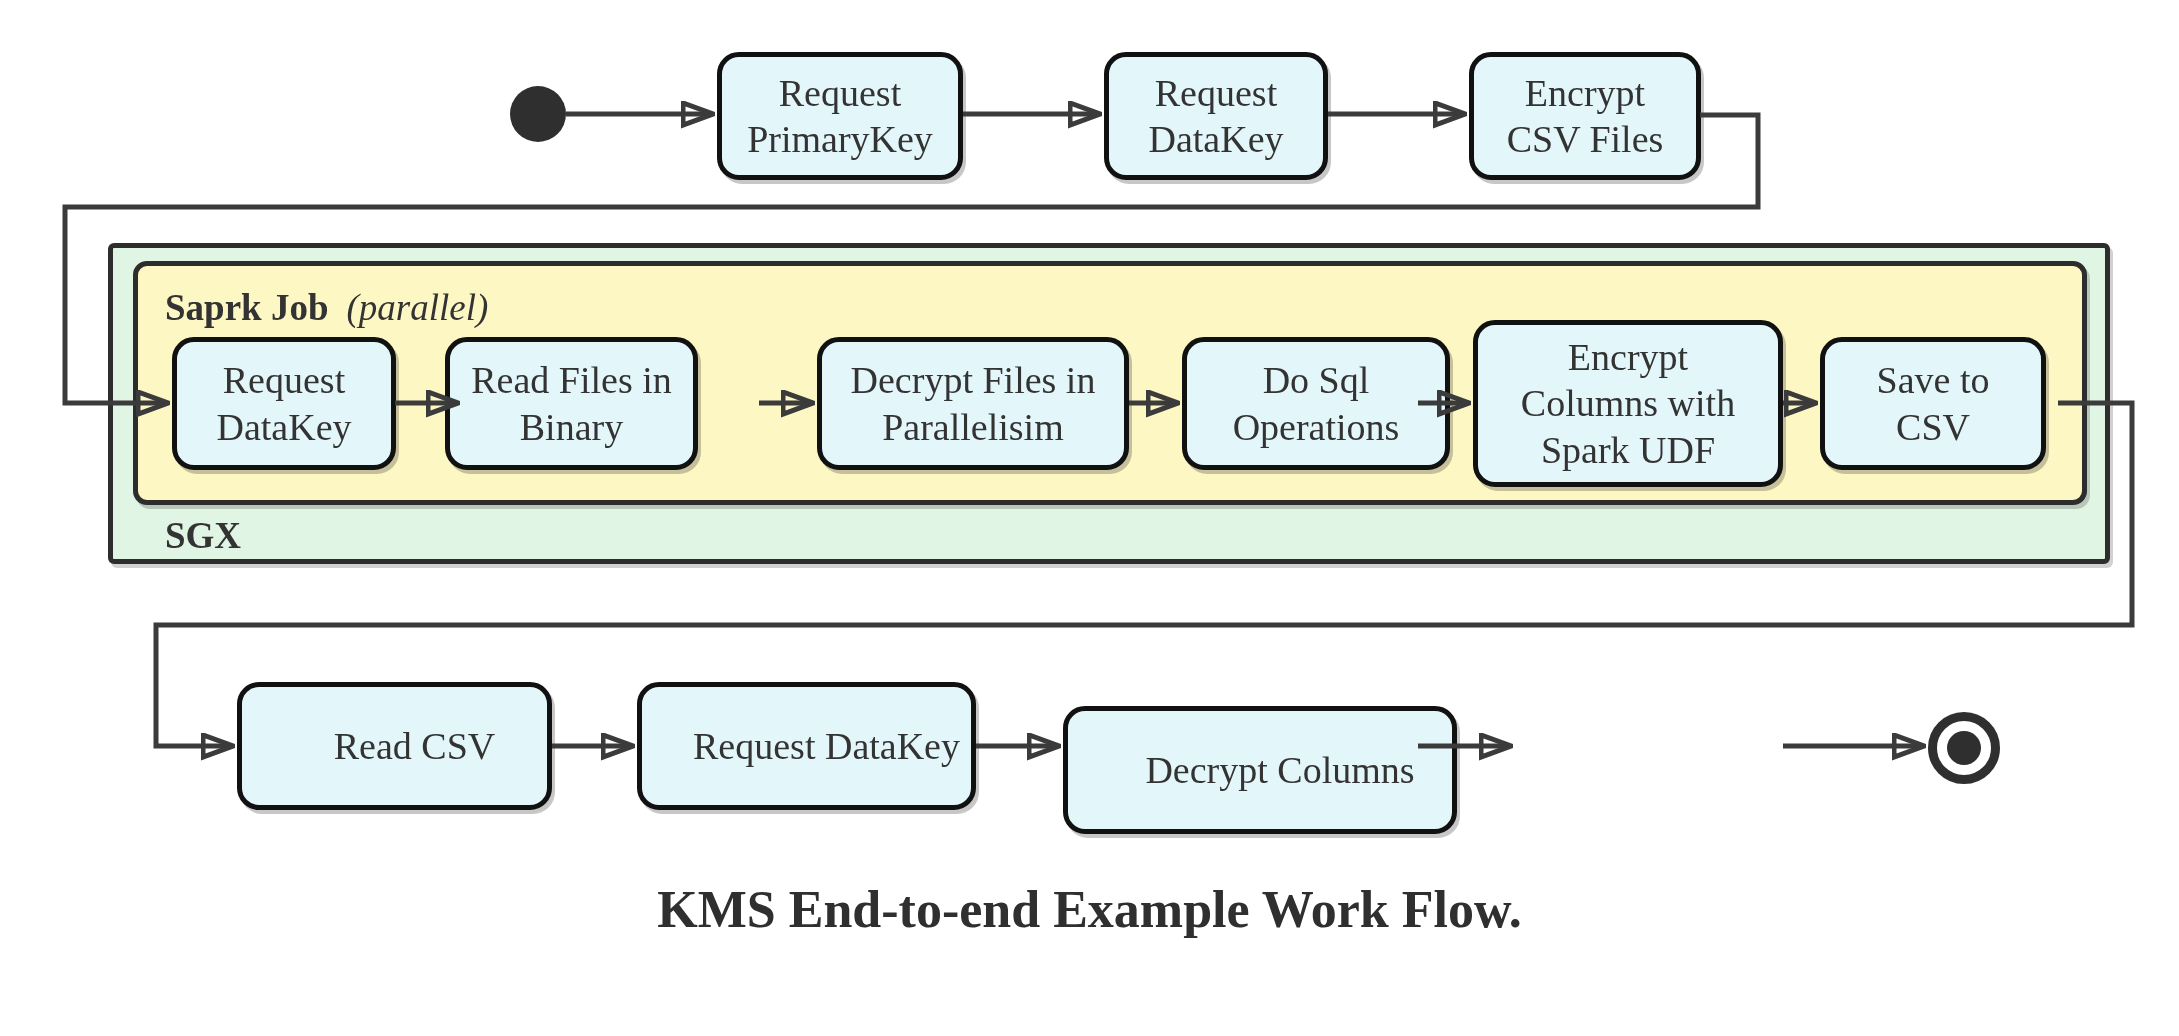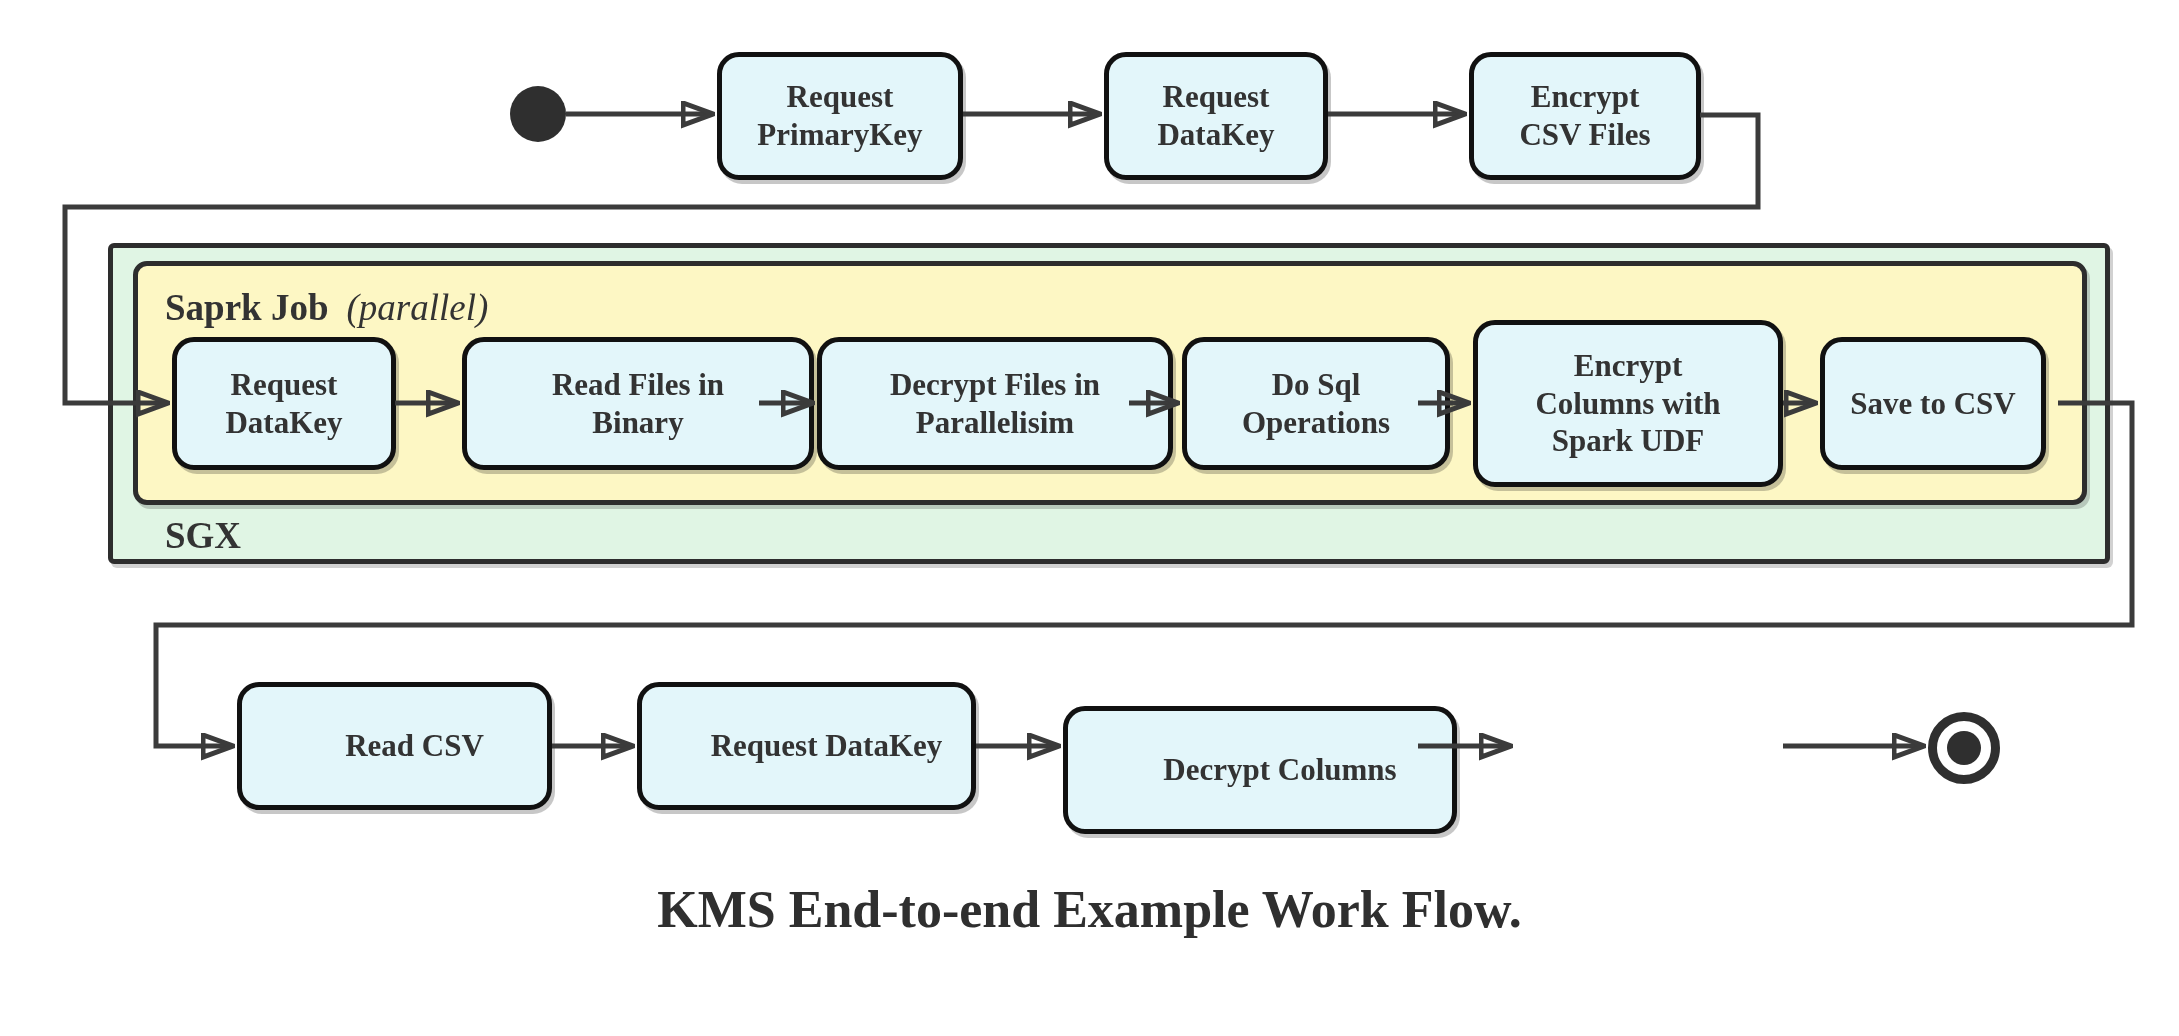--- a/index.html
+++ b/index.html
@@ -48,36 +48,36 @@
     border-radius: 22px;
     box-shadow: 3px 4px 0 rgba(0,0,0,0.22);
     display: flex;
     align-items: center;
     justify-content: center;
     text-align: center;
     z-index: 5;
   }
   .node-label {
     color: var(--text-col, #333333);
-    font-size: 31px;
-    font-weight: bold;
+    font-size: 38px;
+    font-weight: normal;
     line-height: 1.22;
     white-space: pre-line;
     padding: 0 10px;
   }
   
   .row-top { top: 52px; height: 128px; }
   #node-req-primarykey { left: 717px; width: 246px; }
   #node-req-datakey-top { left: 1104px; width: 224px; }
   #node-encrypt-csv { left: 1469px; width: 232px; }
   
   .row-mid { top: 337px; height: 133px; }
   #node-req-datakey-mid { left: 172px; width: 224px; }
-  #node-read-binary { left: 462px; width: 352px; }
-  #node-decrypt-parallel { left: 817px; width: 356px; }
+  #node-read-binary { left: 445px; width: 253px; }
+  #node-decrypt-parallel { left: 817px; width: 312px; }
   #node-sql-ops { left: 1182px; width: 268px; }
   #node-encrypt-udf { left: 1473px; width: 310px; top: 320px; height: 167px; }
   #node-save-csv { left: 1820px; width: 226px; }
   
   .row-bot { top: 682px; height: 128px; padding-left: 40px; }
   #node-read-csv { left: 237px; width: 315px; }
   #node-req-datakey-bot { left: 637px; width: 339px; }
   #node-decrypt-columns { left: 1063px; width: 394px; margin-top: 24px; }
   #node-output { left: 1515px; width: 268px; }
   

